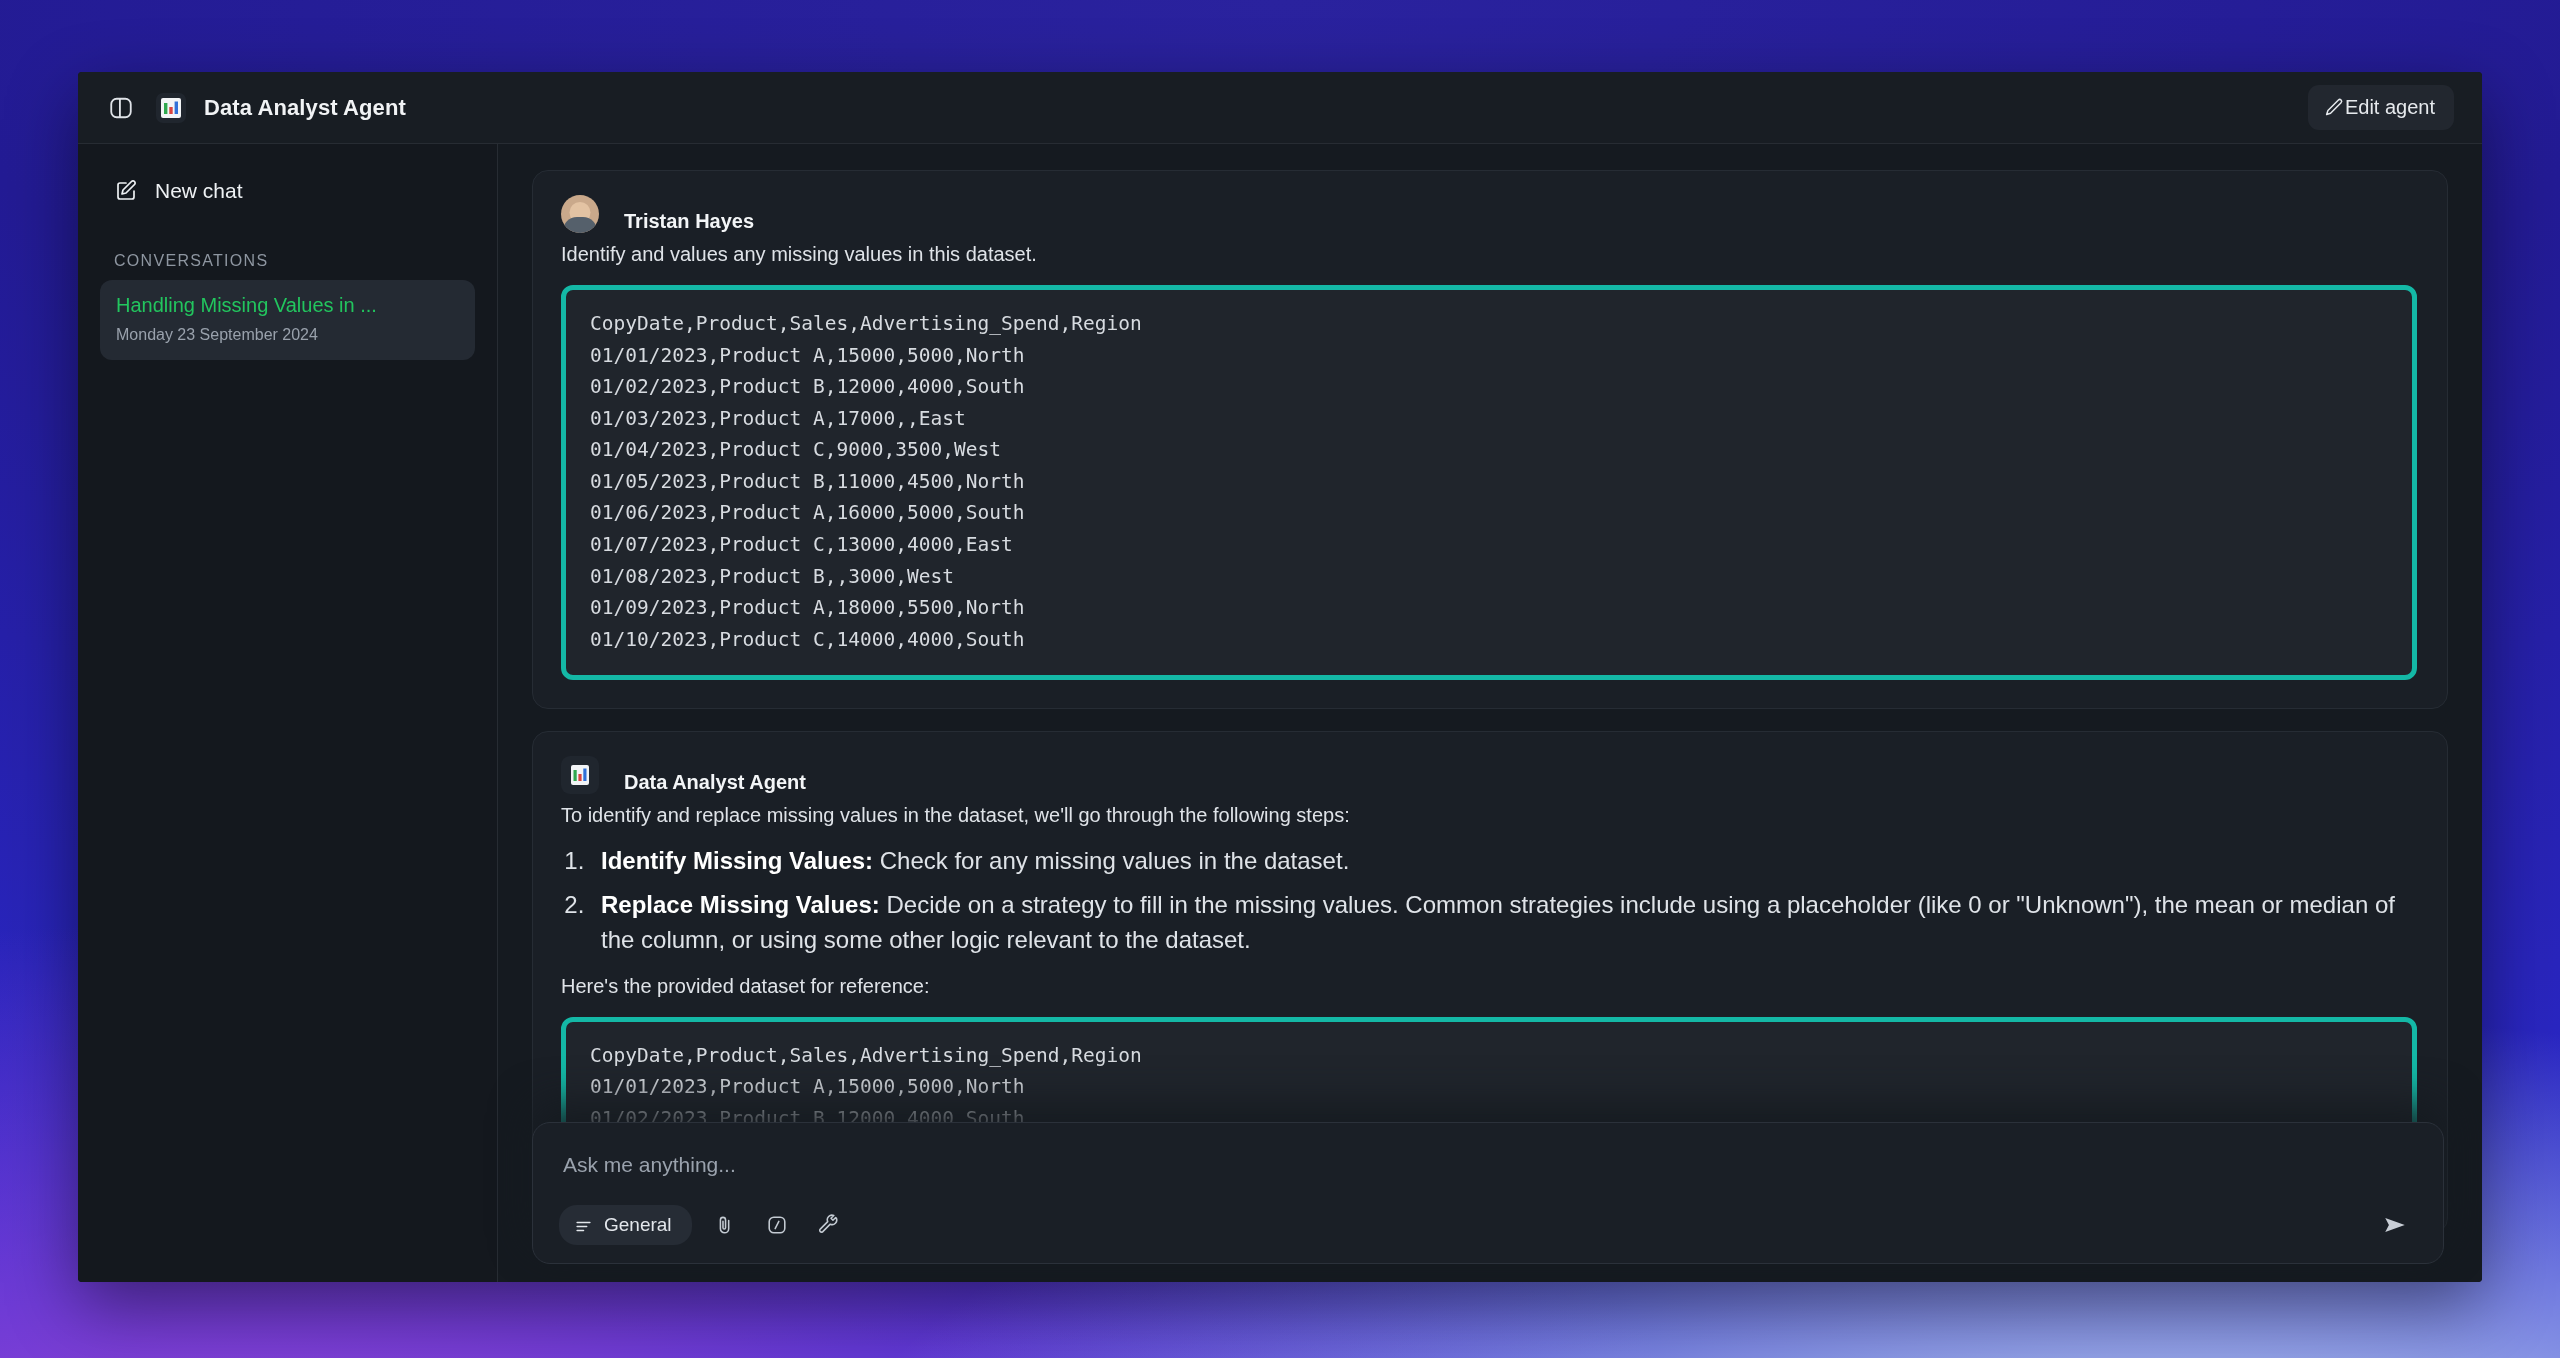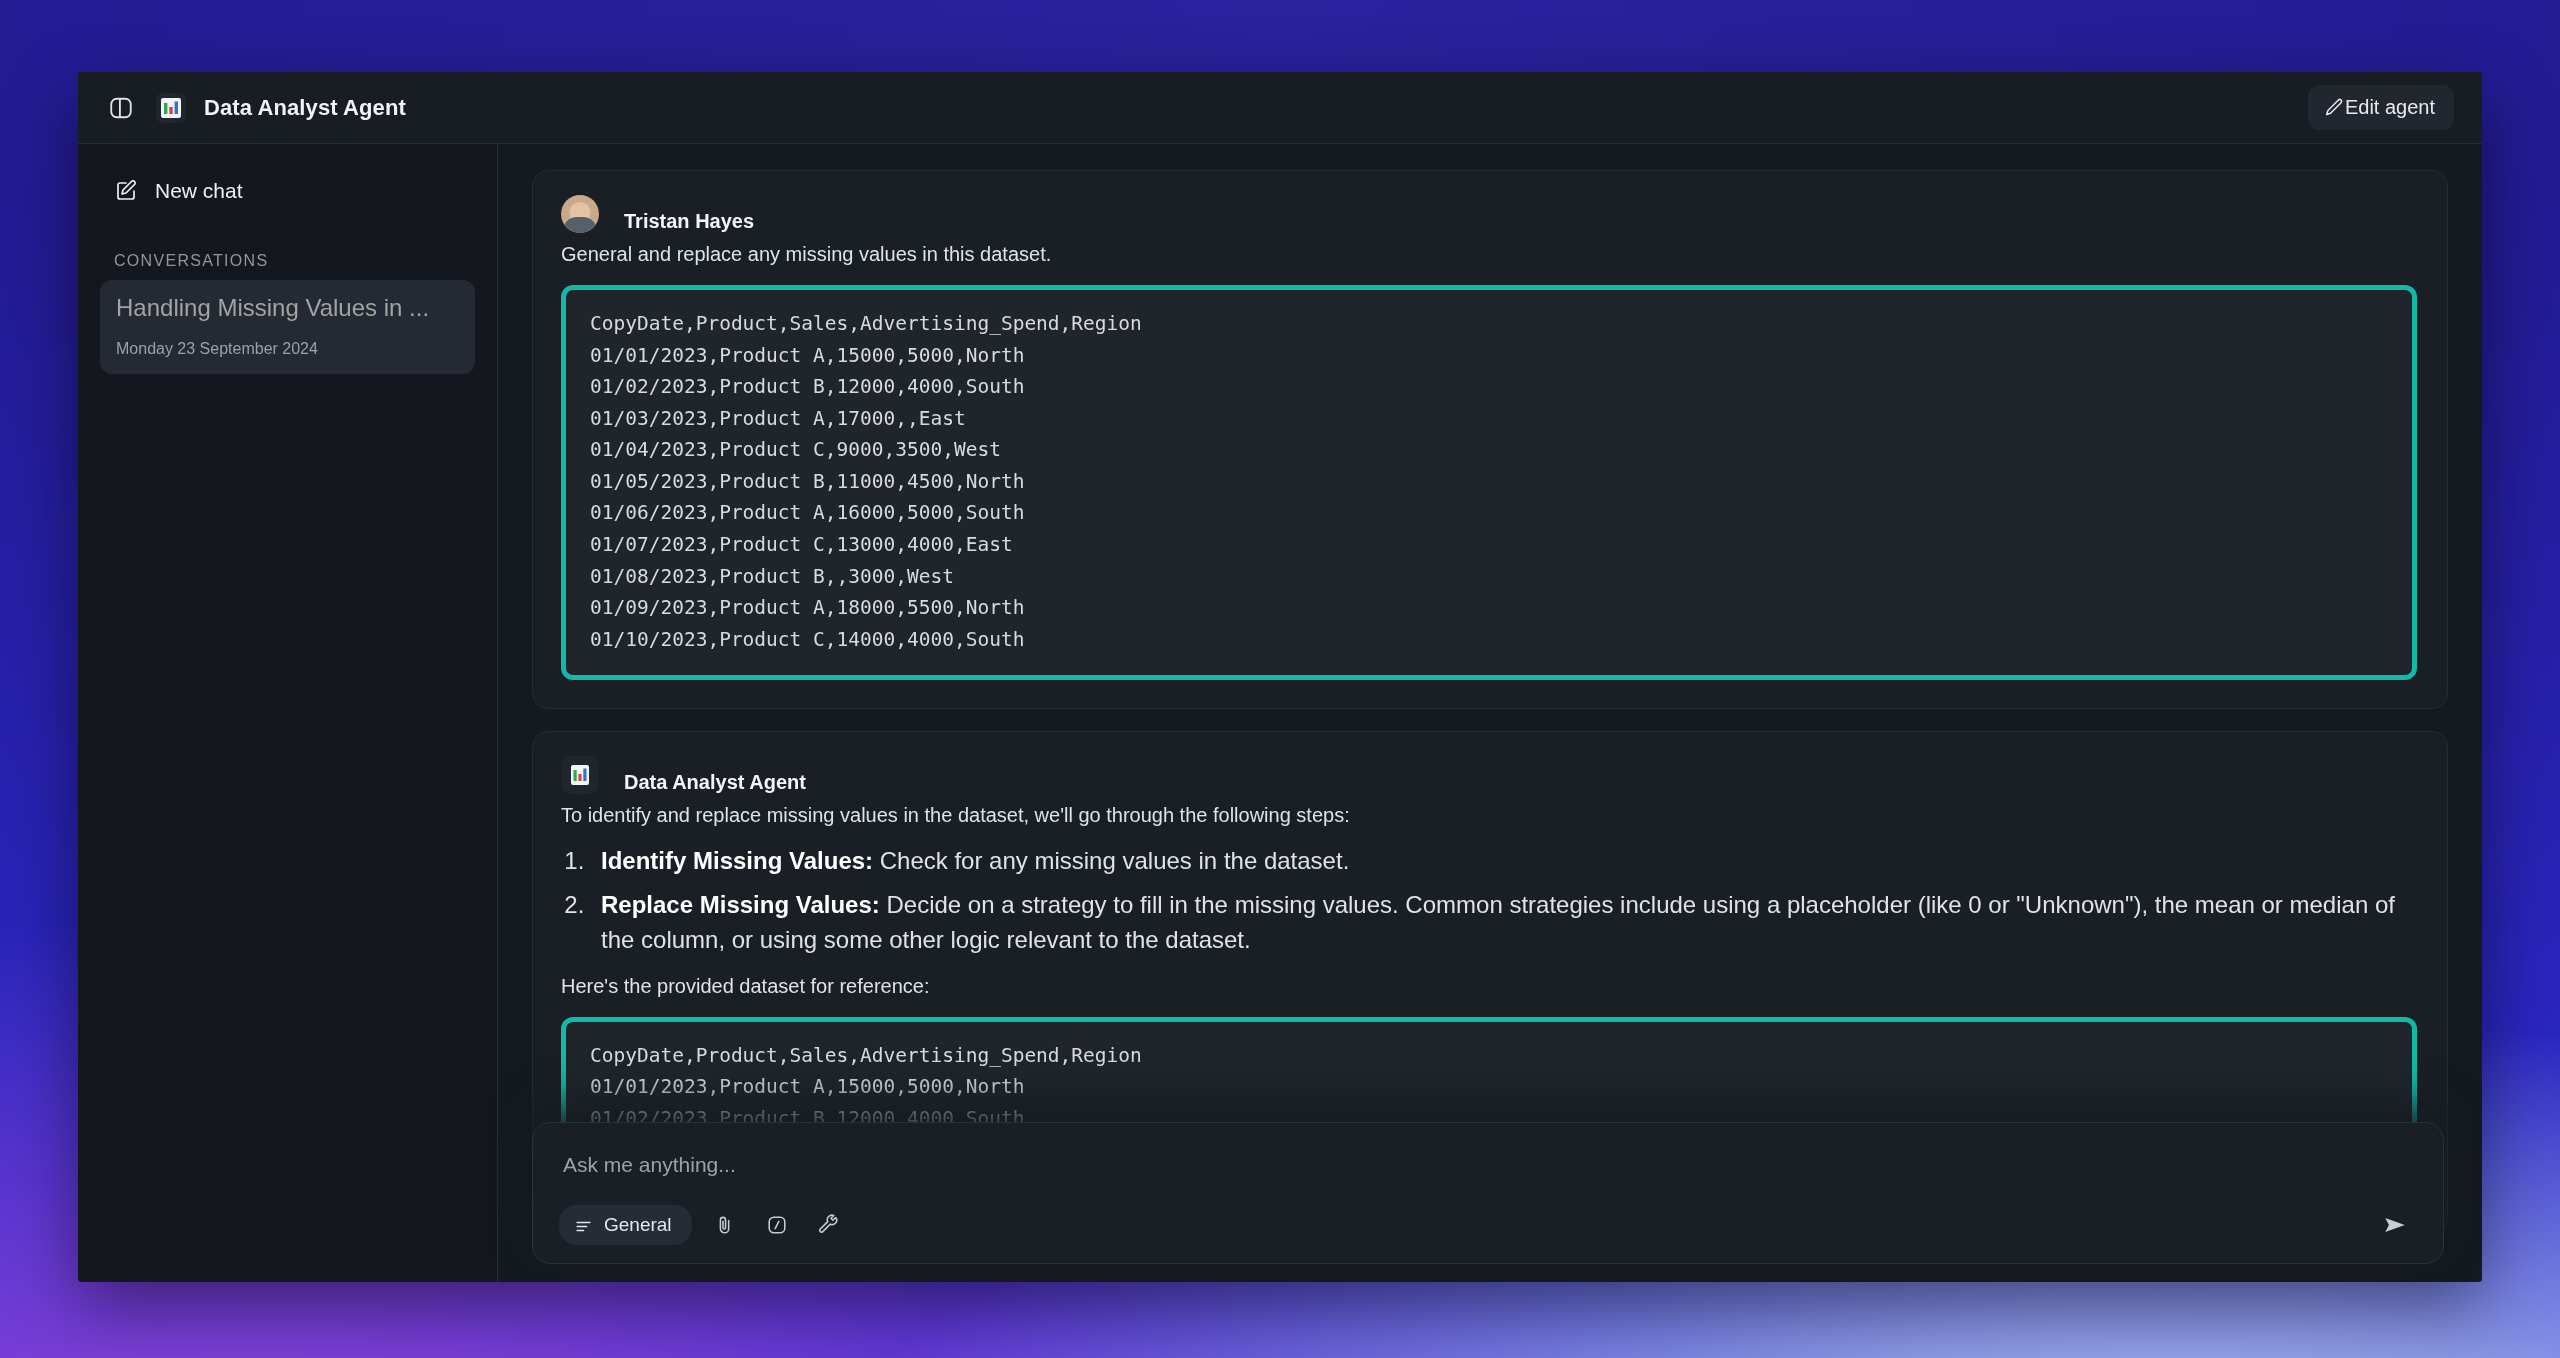--- a/index.html
+++ b/index.html
@@ -100,21 +100,21 @@
     color: #8e96a1;
     font-weight: normal;
   }
   .conv-item {
     background: #242a33;
     border-radius: 12px;
     padding: 14px 16px 16px 16px;
     cursor: pointer;
   }
   .conv-title {
-    font-size: 24px; color: #a3a3a3; margin-bottom: 18px;
+    font-size: 20px; color: #22c55e; margin-bottom: 9px;
     white-space: nowrap; overflow: hidden; text-overflow: ellipsis;
   }
   .conv-date { font-size: 16px; color: #99a1ac; }
 
   
   .main {
     flex: 1; min-width: 0;
     display: flex; flex-direction: column;
     position: relative;
     background: #151a20;
@@ -275,21 +275,21 @@
     </div>
 
     <div class="main">
       <div class="scroll">
 
         <div class="msg">
           <div class="msg-head">
             <div class="avatar-img"></div>
             <div class="sender">Tristan Hayes</div>
           </div>
-          <div class="msg-text">General and replace any missing values in this dataset.</div>
+          <div class="msg-text">Identify and values any missing values in this dataset.</div>
           <div class="codeblock">
             <pre>CopyDate,Product,Sales,Advertising_Spend,Region
 01/01/2023,Product A,15000,5000,North
 01/02/2023,Product B,12000,4000,South
 01/03/2023,Product A,17000,,East
 01/04/2023,Product C,9000,3500,West
 01/05/2023,Product B,11000,4500,North
 01/06/2023,Product A,16000,5000,South
 01/07/2023,Product C,13000,4000,East
 01/08/2023,Product B,,3000,West

